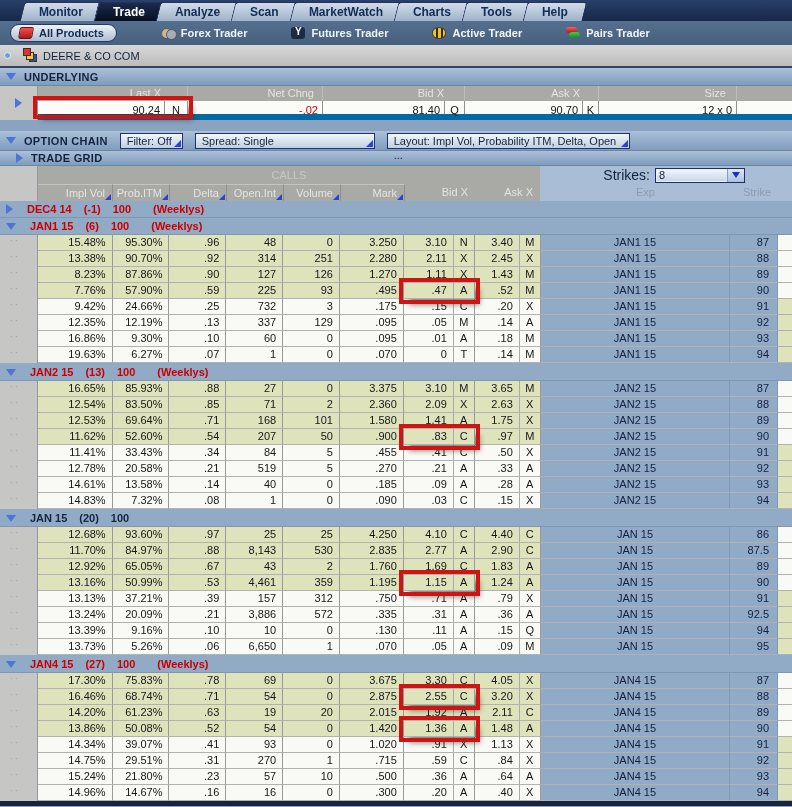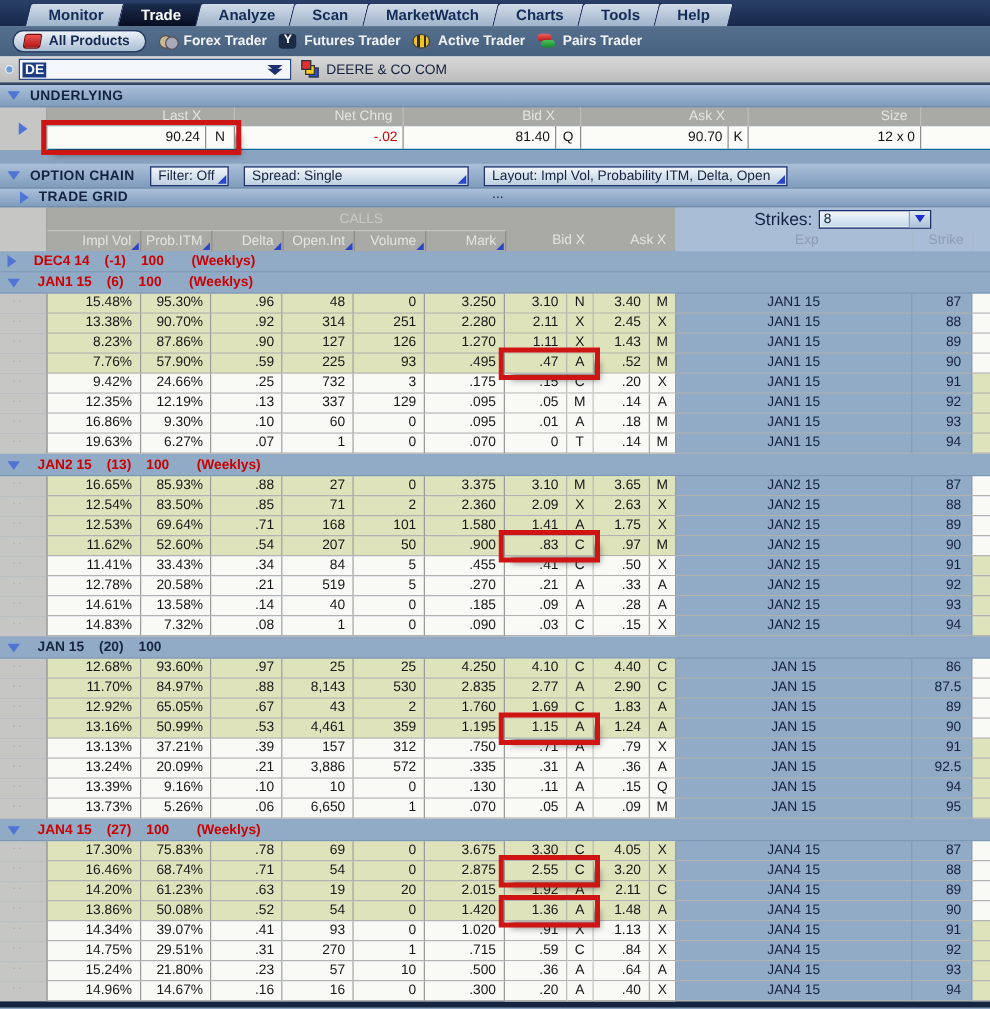--- a/index.html
+++ b/index.html
@@ -9,21 +9,21 @@
 
   
   .tabbar { height:21px; background:linear-gradient(#2a4068,#16284a); display:flex; align-items:flex-end; padding-left:22px; }
   .tab { height:19px; margin-right:-4px; padding:2px 16px 0 16px; font-size:12px; font-weight:bold; color:#122c58;
          background:linear-gradient(#d2dce9,#9fb3ca); border:1px solid #21335f; border-bottom:none;
          transform:skewX(-14deg); border-radius:3px 3px 0 0; cursor:default; }
   .tab > span { display:inline-block; transform:skewX(14deg); }
   .tab.active { background:linear-gradient(#1b2b4d,#060d20); color:#ffffff; }
 
   
-  .toolbar { height:24px; background:linear-gradient(#55708e,#46607e); display:flex; align-items:center; padding-left:10px; gap:10px; }
+  .toolbar { height:24px; background:linear-gradient(#55708e,#46607e); display:flex; align-items:center; padding-left:10px; gap:44px; }
   .tool-item { display:flex; align-items:center; gap:6px; color:#f2f4f8; font-size:11px; font-weight:bold; cursor:default; }
   .tool-item.pill { background:linear-gradient(#eef3f8,#a9bdd3); color:#142a52; border:1px solid #27395f; border-radius:10px; padding:2px 12px 2px 8px; }
   .ticon { width:14px; height:12px; position:relative; display:inline-block; }
   .i-products { background:linear-gradient(#f05050,#b01818); border-radius:2px 2px 3px 3px; transform:skewX(-10deg); border:1px solid #701010; }
   .i-forex::before, .i-forex::after { content:""; position:absolute; width:9px; height:9px; border-radius:50%; border:1px solid #555; }
   .i-forex::before { left:0; top:1px; background:#cbb795; }
   .i-forex::after  { left:5px; top:2px; background:#a9a9b9; }
   .i-futures { background:#1b2a45; border-radius:3px; }
   .i-futures::before { content:"Y"; position:absolute; left:3.5px; top:-1px; color:#fff; font-size:10px; font-weight:bold; }
   .i-active { background:repeating-linear-gradient(90deg,#f2c21c 0 3px,#2a2a2a 3px 5px); border-radius:50% / 45%; border:1px solid #444; }
@@ -53,21 +53,21 @@
   #underlying-bar { height:18px; }
   #tradegrid-bar { height:15px; padding-left:16px; }
   #optionchain-bar { height:20px; }
 
   
   .u-table { display:flex; }
   .u-left { width:38px; background:#c6c6c4; border-right:1px solid #97979a; display:flex; align-items:center; justify-content:center; }
   .u-main { flex:1; }
   .u-hrow { height:15px; display:flex; background:#a9a9a6; }
   .u-hcell { font-size:11px; color:#e4e4df; text-align:right; border-right:1px solid #bdbdba; line-height:15px; }
-  .u-vrow { height:19px; display:flex; background:#fbfbf8; border-bottom:1px solid #0369a1; }
+  .u-vrow { height:19px; display:flex; background:#fbfbf8; border-bottom:6px solid #0369a1; }
   .u-vcell { font-size:11px; color:#141414; text-align:right; line-height:18px; border-right:1px solid #909090; padding-right:4px; }
   .u-code { text-align:center; padding-right:0; }
   .neg { color:#cc0000; }
 
   
   .oc-btn { position:relative; height:16px; background:linear-gradient(#f2f6fa,#bed0e2); border:1px solid #22336b; color:#13233f; font-size:11px; line-height:14px; padding:0 10px 0 6px; margin-left:4px; cursor:default; }
   .oc-btn::after { content:""; position:absolute; right:1px; bottom:1px; border-left:7px solid transparent; border-bottom:7px solid #2b44cc; }
 
   
   .calls-band { height:18px; display:flex; }
@@ -164,27 +164,20 @@
         <span>Active Trader</span>
       </div>
       <div class="tool-item">
         <span class="ticon i-pairs"></span>
         <span>Pairs Trader</span>
       </div>
     </div>
 
   <div class="symbolbar">
     <span class="statusdot"></span>
-    <div class="sym-input">
-      <span class="sym-text">DE</span>
-      <span class="sym-chevrons">
-          <span class="chev"></span>
-          <span class="chev"></span>
-        </span>
-    </div>
     <span class="sq-icon">
         <i class="sq-r"></i>
         <i class="sq-y"></i>
         <i class="sq-b"></i>
       </span>
     <span class="company">DEERE &amp; CO COM</span>
   </div>
 
   <div class="secbar" id="underlying-bar">
     <span class="tri-down"></span>

